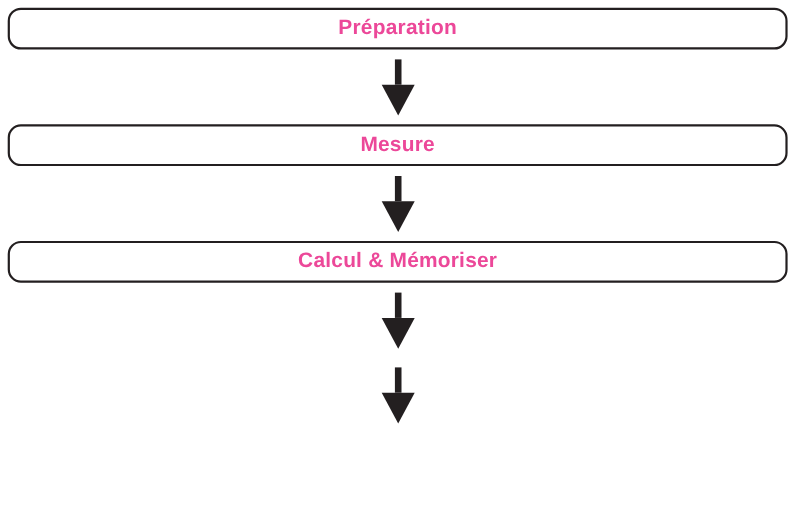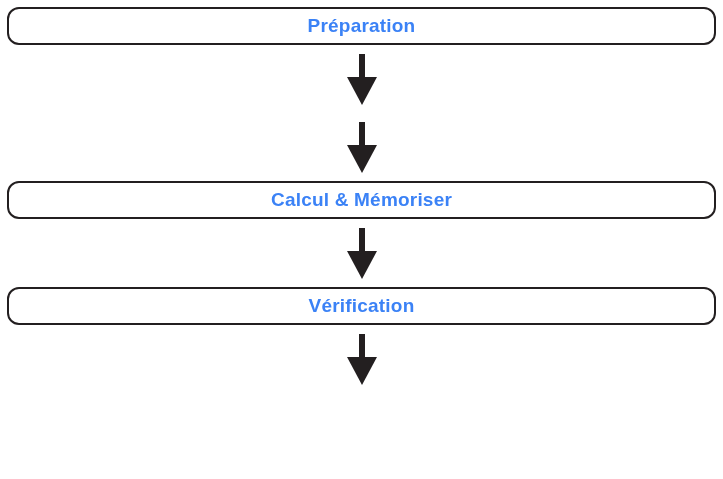--- a/index.html
+++ b/index.html
@@ -28,21 +28,21 @@
     height: 38px;
     flex: 0 0 38px;
     border: 2.5px solid #231f20;
     border-radius: 12px;
     background: #ffffff;
     display: flex;
     align-items: center;
     justify-content: center;
   }
   .step-label {
-    color: #3b82f6;
+    color: #ec4899;
     font-size: 19px;
     font-weight: bold;
     letter-spacing: 0.2px;
     white-space: nowrap;
   }
   .arrow {
     display: flex;
     flex-direction: column;
     align-items: center;
     margin: 9px 0 8px 0;
@@ -68,38 +68,38 @@
 
   <div class="step">
     <span class="step-label">Préparation</span>
   </div>
 
   <div class="arrow">
     <div class="arrow-shaft"></div>
     <div class="arrow-head"></div>
   </div>
 
+  <div class="step">
+    <span class="step-label">Mesure</span>
+  </div>
 
   <div class="arrow">
     <div class="arrow-shaft"></div>
     <div class="arrow-head"></div>
   </div>
 
   <div class="step">
     <span class="step-label">Calcul &amp; Mémoriser</span>
   </div>
 
   <div class="arrow">
     <div class="arrow-shaft"></div>
     <div class="arrow-head"></div>
   </div>
 
-  <div class="step">
-    <span class="step-label">Vérification</span>
-  </div>
 
   <div class="arrow">
     <div class="arrow-shaft"></div>
     <div class="arrow-head"></div>
   </div>
 
 
 </div>
 
 </body></html>

